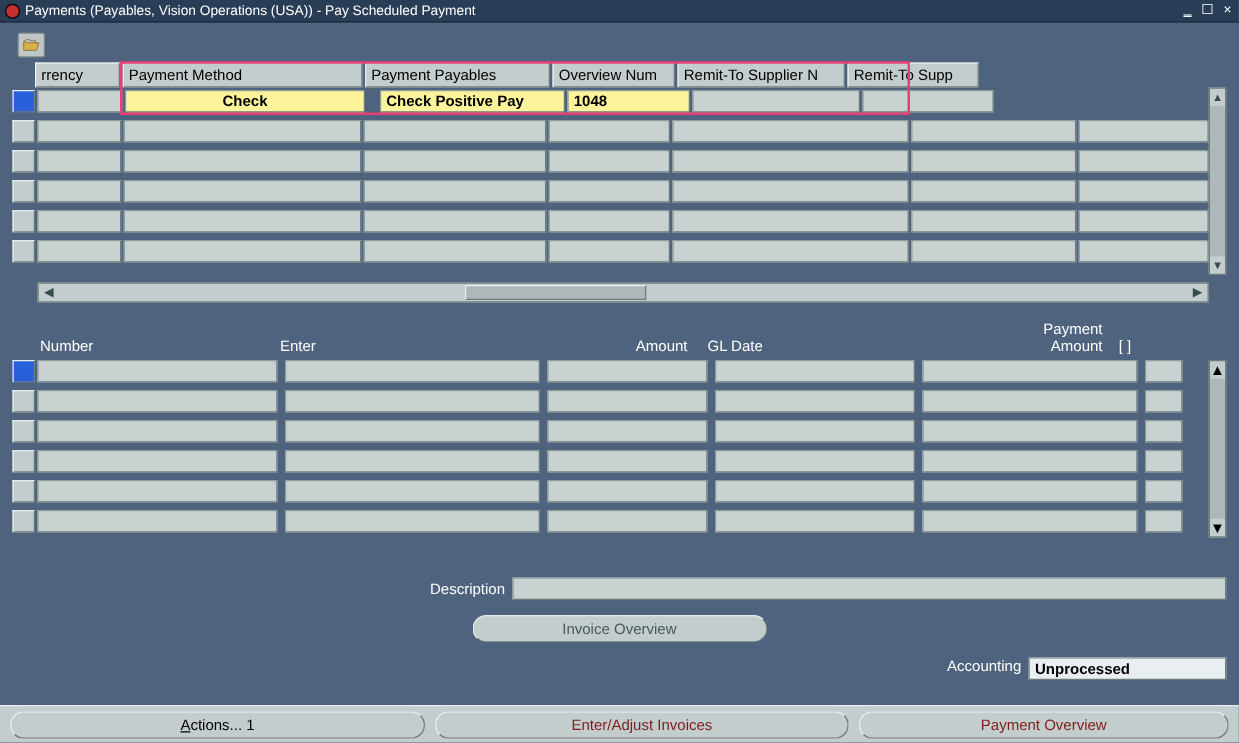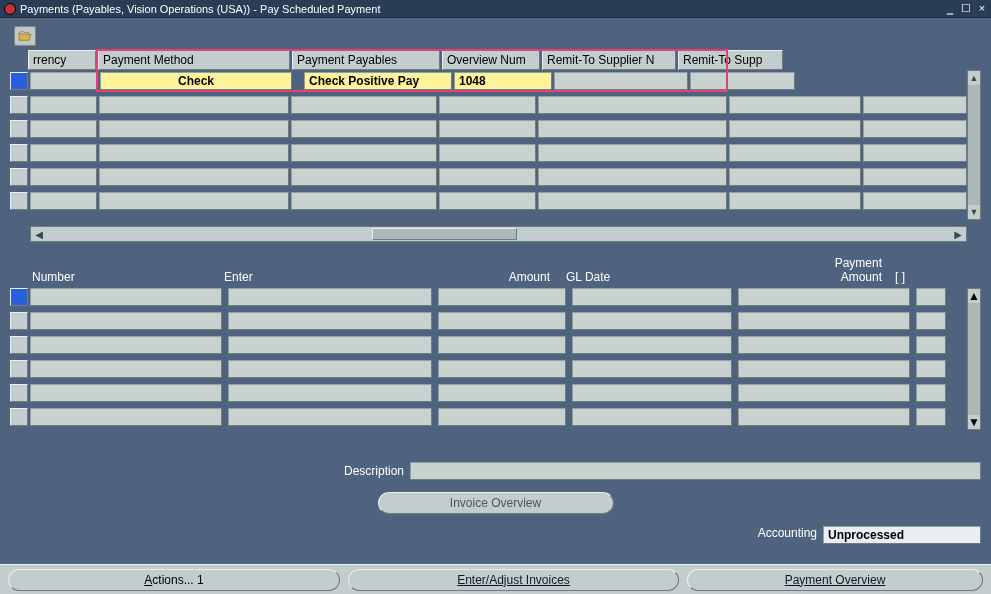--- a/index.html
+++ b/index.html
@@ -248,21 +248,21 @@
     background: #c4cdce;
     border-top: 1px solid #e8eeee;
     display: flex; align-items: center;
     padding: 0 8px;
     gap: 8px;
   }
   .bottom-bar .oracle-btn {
     flex: none;
     color: #000;
   }
-  .bottom-bar .oracle-btn.disabled { color: #0f172a; text-decoration: underline; }
+  .bottom-bar .oracle-btn.disabled { color: #7f1d1d; }
   .bottom-bar .b-actions { width: 332px; }
   .bottom-bar .b-enter   { flex: 1; }
   .bottom-bar .b-pay     { width: 296px; }
   .u { text-decoration: underline; }
 </style>
 </head>
 <body>
 
 <div class="titlebar">
   <div class="tb-icon"></div>

